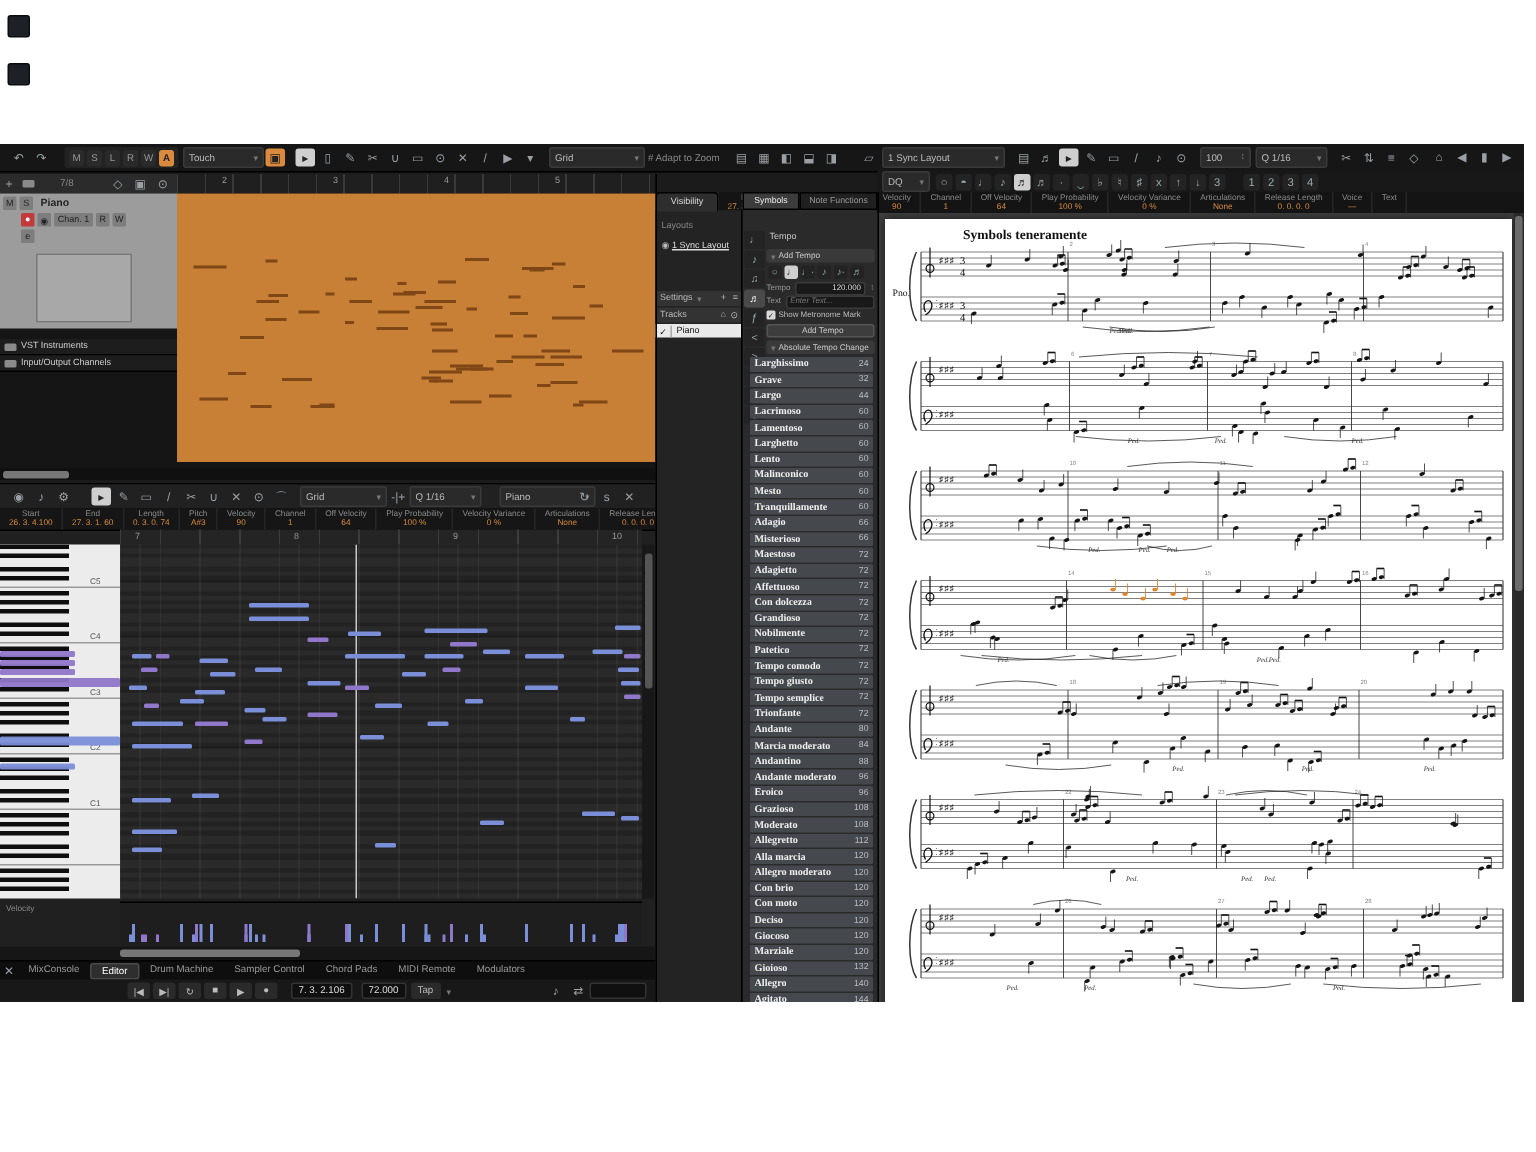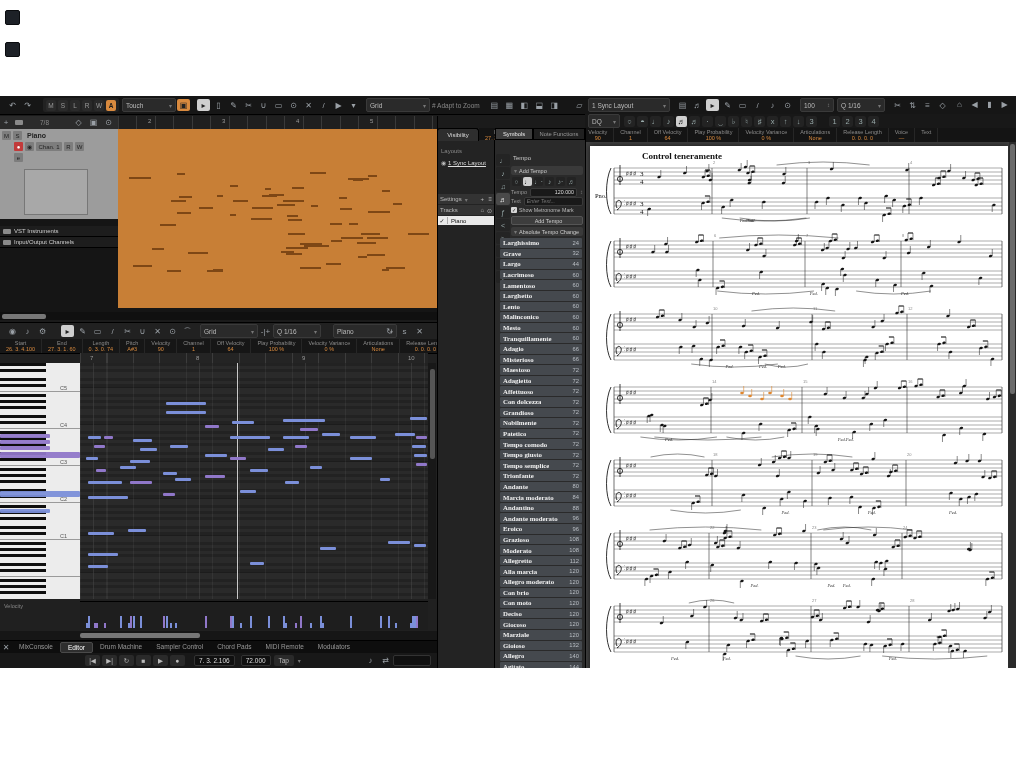--- a/index.html
+++ b/index.html
@@ -947,21 +947,21 @@
   </div>
           <div class="trow">
     <span class="tn">Agitato</span>
     <span class="tv">144</span>
   </div>
         </div>
     </div>
 
     <div id="scorepane">
       <div id="page">
-        <div class="stempo">Control teneramente</div>
+        <div class="stempo">Symbols teneramente</div>
         <div class="pno">Pno.</div>
       <svg width="418" height="540" style="position: absolute; left: 0px; top: 0px;">
             <line x1="24" y1="22" x2="412" y2="22" stroke="#555" stroke-width="0.5"></line>
             <line x1="24" y1="52" x2="412" y2="52" stroke="#555" stroke-width="0.5"></line>
             <line x1="24" y1="26" x2="412" y2="26" stroke="#555" stroke-width="0.5"></line>
             <line x1="24" y1="56" x2="412" y2="56" stroke="#555" stroke-width="0.5"></line>
             <line x1="24" y1="30" x2="412" y2="30" stroke="#555" stroke-width="0.5"></line>
             <line x1="24" y1="60" x2="412" y2="60" stroke="#555" stroke-width="0.5"></line>
             <line x1="24" y1="34" x2="412" y2="34" stroke="#555" stroke-width="0.5"></line>
             <line x1="24" y1="64" x2="412" y2="64" stroke="#555" stroke-width="0.5"></line>

